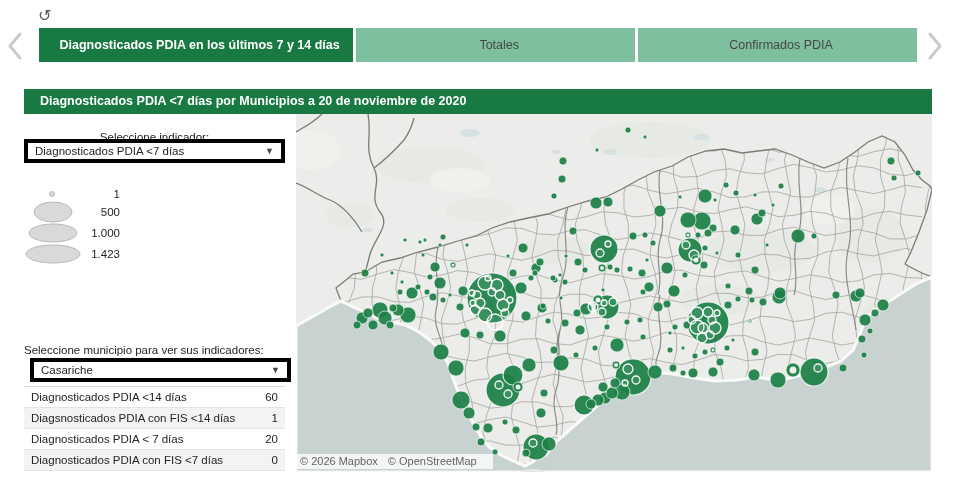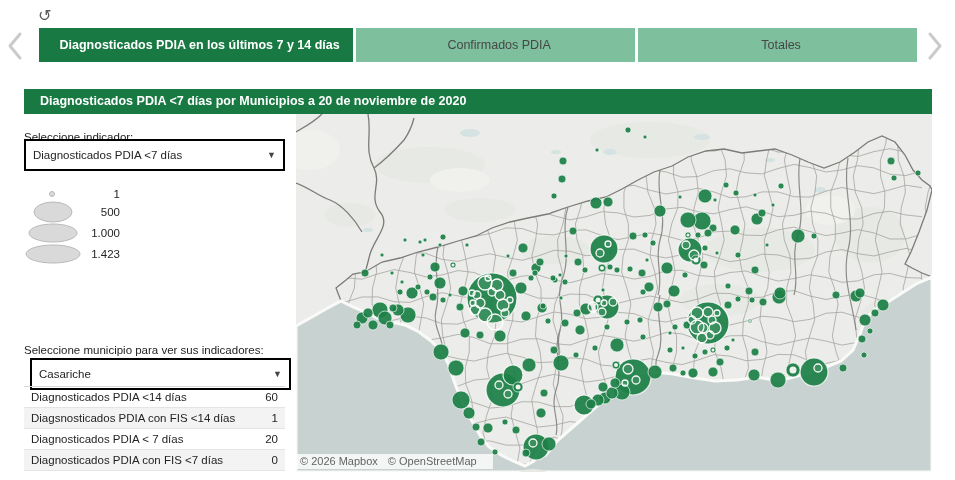--- a/index.html
+++ b/index.html
@@ -15,23 +15,23 @@
   .tab{flex:1 1 0;display:flex;align-items:center;justify-content:center;
        background:#7ebf9d;color:#474747;font-size:12.5px;cursor:pointer;user-select:none;padding-left:7px;}
   .tab.active{background:#187a42;color:#fff;font-weight:bold;flex-grow:1.13;}
 
   
   #title-bar{left:24px;top:89px;width:908px;height:25px;background:#187a42;color:#fff;
              font-weight:bold;font-size:12.5px;line-height:25px;padding-left:16px;box-sizing:border-box;}
 
   
   .panel-label{left:24px;width:261px;font-size:11.5px;color:#252423;}
-  .dropdown{left:24px;width:261px;height:20px;border:2px solid #000000;background:#fff;
+  .dropdown{left:24px;width:261px;height:20px;border:4px solid #000000;background:#fff;
             box-sizing:border-box;display:flex;align-items:center;justify-content:space-between;
-            padding:14px 7px;font-size:11.5px;cursor:pointer;}
+            padding:8px 7px;font-size:11.5px;cursor:pointer;}
   .caret{font-size:9px;color:#444;}
 
   
   #ind-table{left:24px;top:386px;width:261px;border-top:1px solid #d9d9d9;font-size:11.5px;}
   .trow{height:20px;display:flex;align-items:center;justify-content:space-between;
         padding:0 7px;border-bottom:1px solid #e4e4e4;}
   .trow:nth-child(even){background:#f3f3f3;}
   .trow .v{text-align:right;}
 
   
@@ -47,27 +47,27 @@
 
 <svg class="abs" id="chev-left" width="18" height="30">
   <polyline points="14,3 4,15 14,27" fill="none" stroke="#cacaca" stroke-width="3" stroke-linecap="round" stroke-linejoin="round"></polyline>
 </svg>
 <svg class="abs" id="chev-right" width="18" height="30">
   <polyline points="4,3 14,15 4,27" fill="none" stroke="#cacaca" stroke-width="3" stroke-linecap="round" stroke-linejoin="round"></polyline>
 </svg>
 
 <div class="abs" id="tab-bar">
     <div class="tab active">Diagnosticados PDIA en los últimos 7 y 14 días</div>
+    <div class="tab">Totales</div>
     <div class="tab">Confirmados PDIA</div>
-    <div class="tab">Totales</div>
   </div>
 
 <div class="abs" id="title-bar">Diagnosticados PDIA &lt;7 días por Municipios a 20 de noviembre de 2020</div>
 
-<div class="abs panel-label" style="top:131px;">Seleccione indicador:</div>
+<div class="abs panel-label" style="top:131px;text-align:center;">Seleccione indicador:</div>
 <div class="abs dropdown" style="top:139px;">
   <span>Diagnosticados PDIA &lt;7 días</span>
   <span class="caret">▼</span>
 </div>
 
 <svg class="abs" id="size-legend" style="left:24px;top:186px;" width="150" height="80">
     <ellipse cx="28" cy="8" rx="2.5" ry="2.5" fill="#d9d9d9" stroke="#b9b9b9"></ellipse>
     <text x="96" y="12" text-anchor="end" font-size="11.5" fill="#252423">1</text>
     <ellipse cx="29" cy="26" rx="19" ry="10" fill="#d9d9d9" stroke="#b9b9b9"></ellipse>
     <text x="96" y="30" text-anchor="end" font-size="11.5" fill="#252423">500</text>

